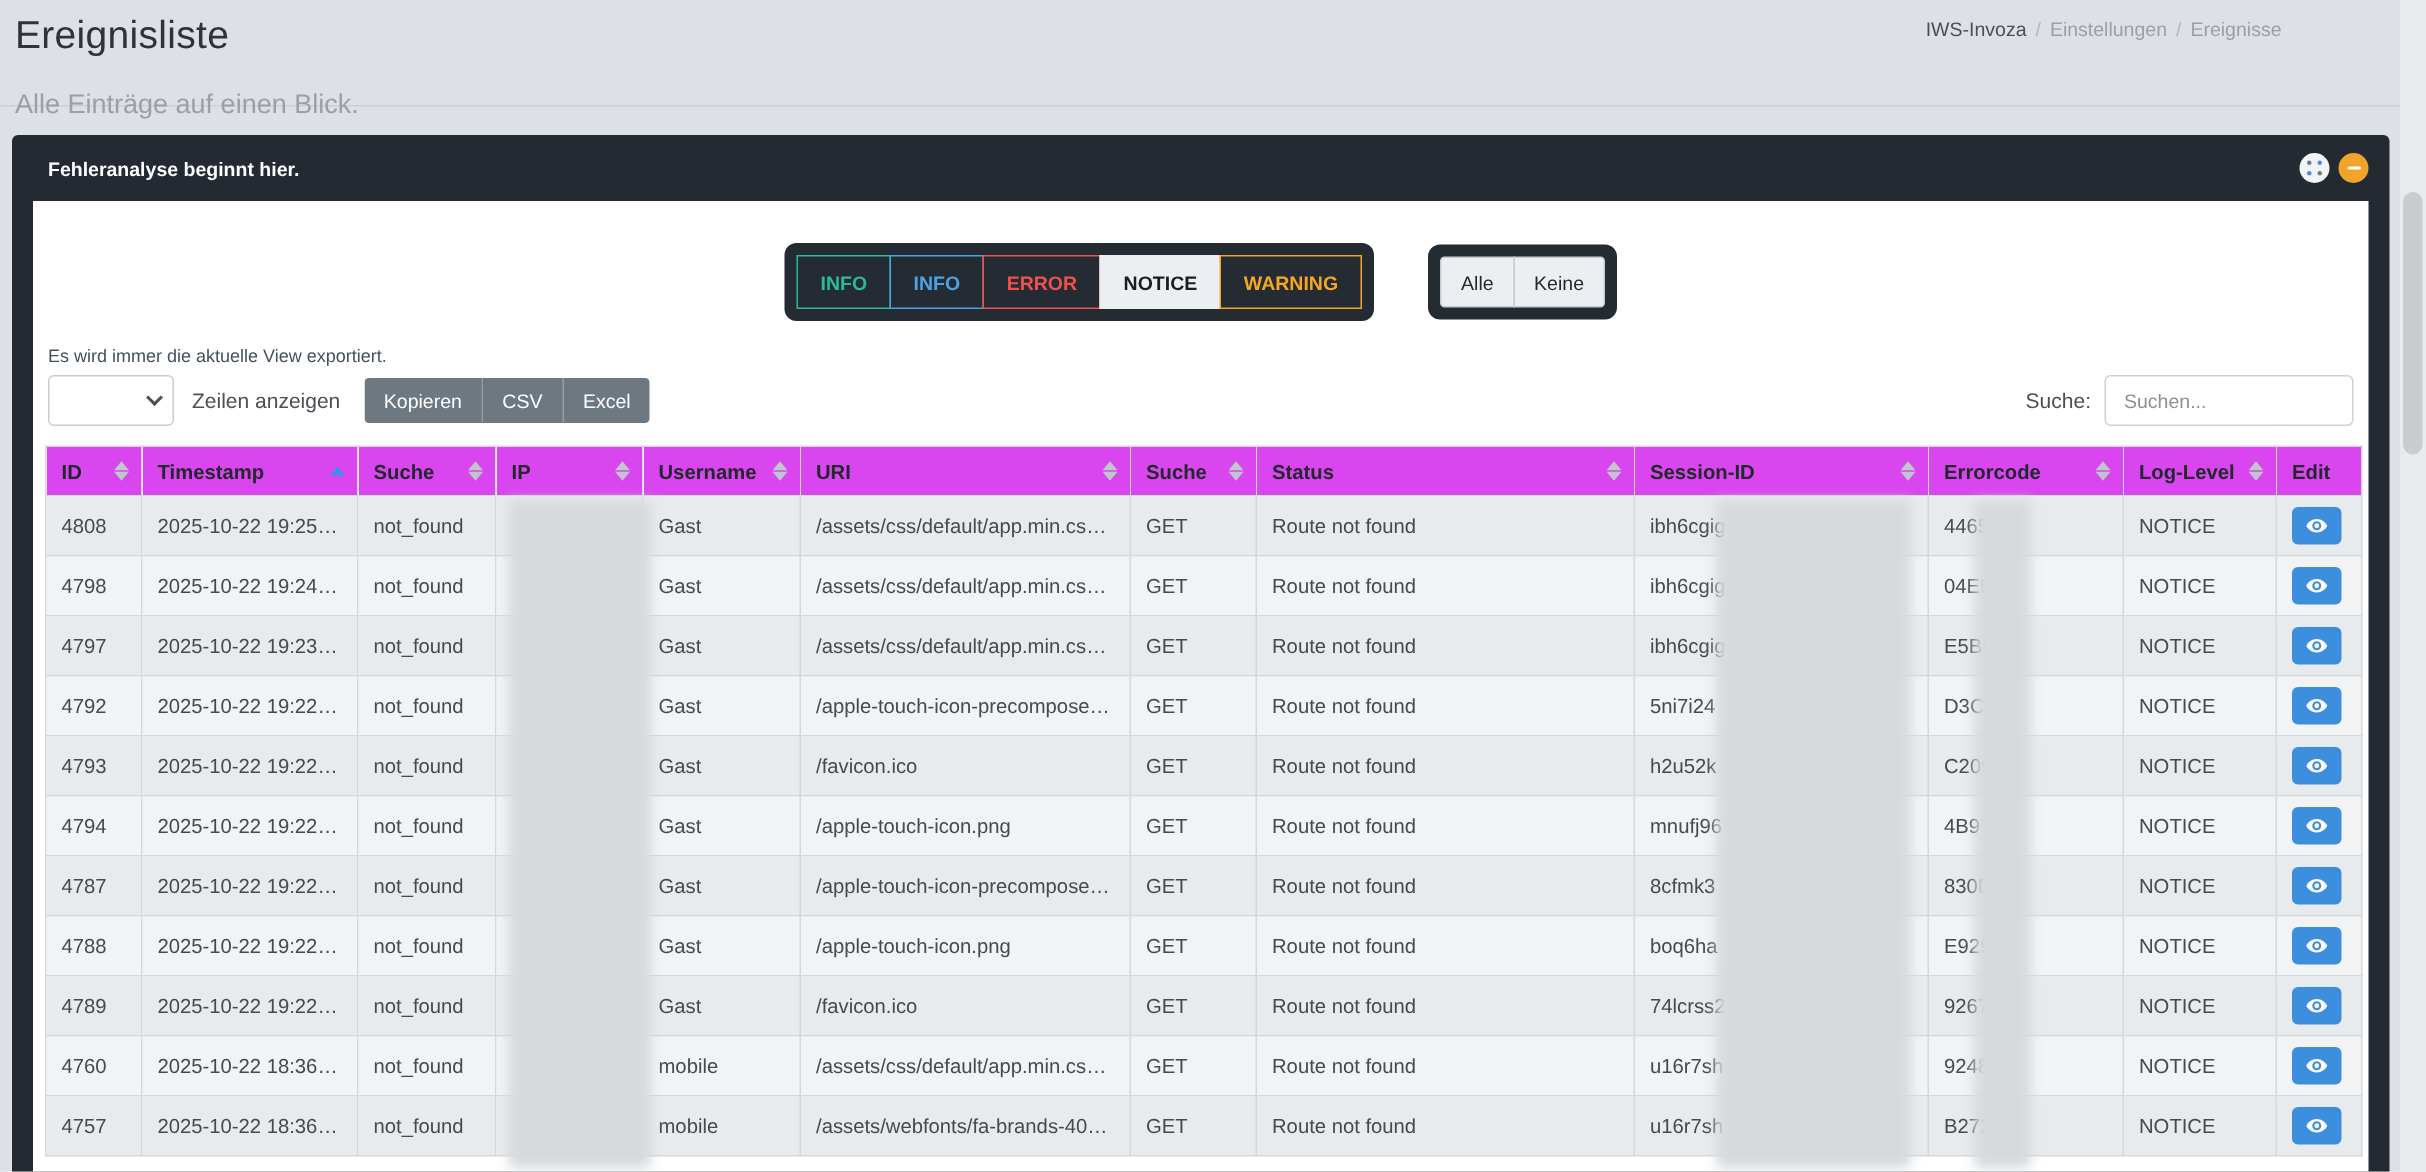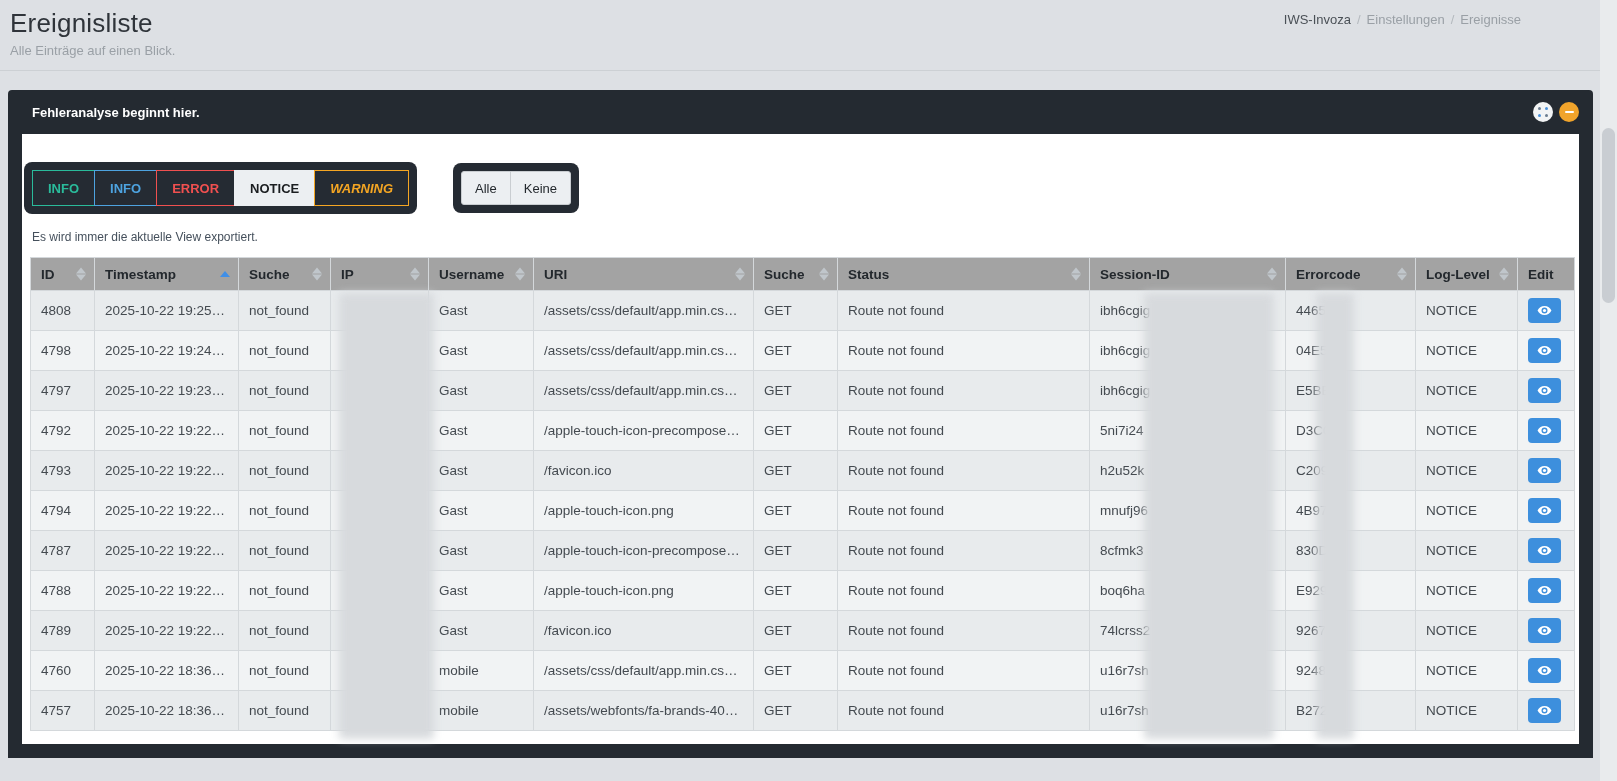--- a/index.html
+++ b/index.html
@@ -2,21 +2,21 @@
 <html><head>
 <meta charset="utf-8">
 <style>
   * { margin:0; padding:0; box-sizing:border-box; }
   html,body { width:1617px; height:781px; overflow:hidden; background:#dde0e4;
     font-family:"Liberation Sans", sans-serif; }
 
   
   .page-header { padding:8px 36px 0 10px; height:68px; position:relative; }
   .page-title { font-size:26px; font-weight:500; color:#2f343a; letter-spacing:.2px; }
-  .page-subtitle { font-size:13px; color:#9aa0a6; margin-top:4px; }
+  .page-subtitle { font-size:18px; color:#9aa0a6; margin-top:20px; }
   .breadcrumb { position:absolute; right:96px; top:12px; font-size:13px; color:#9aa0a6; }
   .breadcrumb .crumb { cursor:default; }
   .breadcrumb .crumb.first { color:#4a5056;text-align:right; }
   .breadcrumb .sep { color:#b4b9be; margin:0 6px; }
   .page-divider { height:1px; background:#ccd0d4; margin:2px 0 0 0; }
 
   
   .panel { margin:19px 24px 0 8px; background:#242a31; border-radius:4px 4px 0 0;
     padding-bottom:14px; }
   .panel-header { height:44px; display:flex; align-items:center; padding:0 14px 0 24px;
@@ -29,21 +29,21 @@
   .dots { width:10px; height:10px; position:relative; }
   .dots i { position:absolute; width:3px; height:3px; border-radius:50%; background:#6b7d90; }
   .dots i:nth-child(1){left:0;top:0;} .dots i:nth-child(2){right:0;top:0;background:#4a90d9;}
   .dots i:nth-child(3){left:0;bottom:0;background:#4a90d9;} .dots i:nth-child(4){right:0;bottom:0;}
   .tool-btn.orange { background:#f1a42b; }
   .minus-bar { width:9px; height:2px; background:#fff; border-radius:1px; }
 
   .panel-body { background:#ffffff; margin:0 14px; padding:0 2px 13px 2px; }
 
   
-  .filters-row { display:flex; align-items:center; gap:36px;
+  .filters-row { display:flex; justify-content:center; align-items:center; gap:36px;
     padding-top:28px; }
   .filter-group { background:#252b33; border-radius:8px; padding:8px; display:flex; }
   .lvl-btn { height:36px; padding:0 15px; font-size:13px; font-weight:bold;
     background:transparent; border:1px solid transparent; cursor:pointer;
     font-family:"Liberation Sans", sans-serif; }
   .lvl-btn + .lvl-btn { margin-left:-1px; }
   .lvl-btn.active-light { background:#eceff2; color:#1b1e21; border-color:#eceff2; }
   .toggle-btn { height:34px; padding:0 13px; font-size:13px; color:#23282d;
     background:#eceff2; border:1px solid #c9cdd1; cursor:pointer;
     font-family:"Liberation Sans", sans-serif; }
@@ -74,21 +74,21 @@
     padding:0 12px; font-size:13px; color:#45505c;
     font-family:"Liberation Sans", sans-serif; }
   .search-input::placeholder { color:#8a9096; }
 
   
   .table-wrap { position:relative; width:1544px; margin:13px 0 0 6px; }
   table.events { border-collapse:collapse; table-layout:fixed; width:1544px;
     font-size:13.5px; }
   table.events th, table.events td { border:1px solid #d4d8db; overflow:hidden;
     white-space:nowrap; text-overflow:ellipsis; }
-  table.events thead th { background:#a3a3a3; color:#23282d; font-weight:bold;
+  table.events thead th { background:#d946ef; color:#23282d; font-weight:bold;
     text-align:left; padding:8px 10px; height:33px; position:relative; cursor:pointer; }
   table.events tbody td { color:#444a50; padding:0 10px; height:40px; }
   table.events tbody tr:nth-child(odd)  td { background:#e8ebed; }
   table.events tbody tr:nth-child(even) td { background:#f1f3f4; }
   .sort-icons { position:absolute; right:8px; top:50%; transform:translateY(-50%);
     display:flex; flex-direction:column; gap:1px; }
   .tri { width:0; height:0; border-left:5px solid transparent; border-right:5px solid transparent; }
   .tri.up   { border-bottom:6px solid #c0c6cb; }
   .tri.down { border-top:6px solid #c0c6cb; }
   .tri.up.active { border-bottom-color:#3f8fe8; }
@@ -137,30 +137,46 @@
   </div>
 
   <div class="panel-body">
 
     <div class="filters-row">
       <div class="filter-group" id="level-filters">
           <button class="lvl-btn" style="color: rgb(42, 187, 155); border-color: rgb(42, 187, 155);">INFO</button>
           <button class="lvl-btn" style="color: rgb(77, 163, 224); border-color: rgb(77, 163, 224);">INFO</button>
           <button class="lvl-btn" style="color: rgb(240, 80, 80); border-color: rgb(240, 80, 80);">ERROR</button>
           <button class="lvl-btn active-light">NOTICE</button>
-          <button class="lvl-btn" style="color: rgb(245, 166, 35); border-color: rgb(245, 166, 35); font-style: italic;">WARNING</button>
+          <button class="lvl-btn" style="color: rgb(245, 166, 35); border-color: rgb(245, 166, 35);">WARNING</button>
         </div>
       <div class="filter-group">
         <button class="toggle-btn">Alle</button>
         <button class="toggle-btn">Keine</button>
       </div>
     </div>
 
     <div class="export-note">Es wird immer die aktuelle View exportiert.</div>
 
+    <div class="controls-row">
+      <span class="select-wrap">
+        <select><option></option></select>
+        <span class="select-caret"></span>
+      </span>
+      <span class="rows-label">Zeilen anzeigen</span>
+      <span class="export-btns" id="export-btns">
+          <button class="export-btn">Kopieren</button>
+          <button class="export-btn">CSV</button>
+          <button class="export-btn">Excel</button>
+        </span>
+      <span class="search-area">
+        <span class="search-label">Suche:</span>
+        <input class="search-input" type="text" placeholder="Suchen..." style="">
+      </span>
+    </div>
 
     <div class="table-wrap">
       <table class="events">
         <colgroup id="cols">
             <col style="width: 64px;">
             <col style="width: 144px;">
             <col style="width: 92px;">
             <col style="width: 98px;">
             <col style="width: 105px;">
             <col style="width: 220px;">

